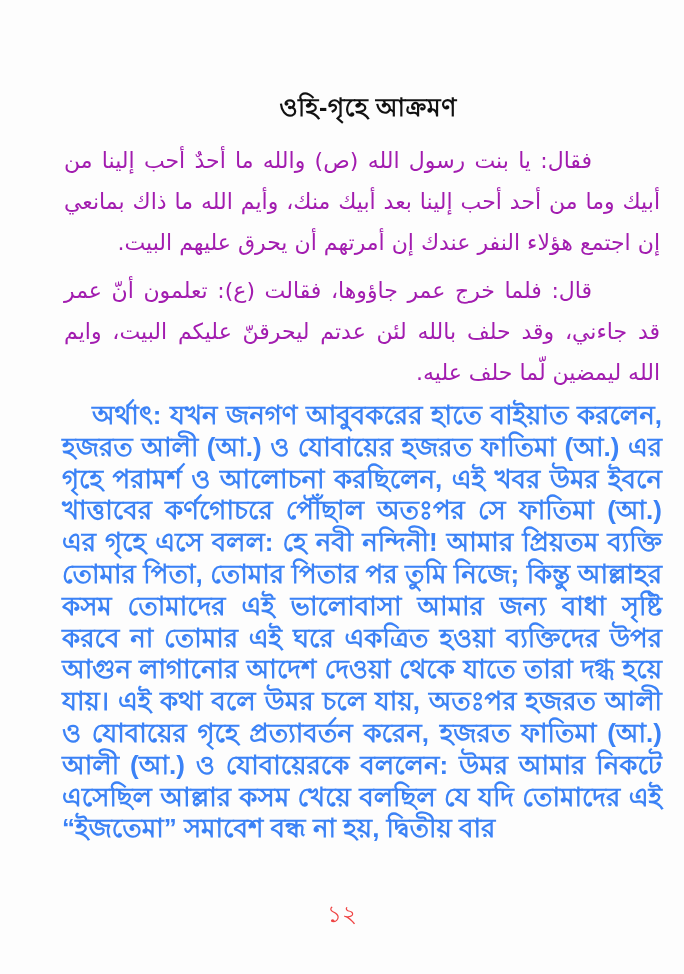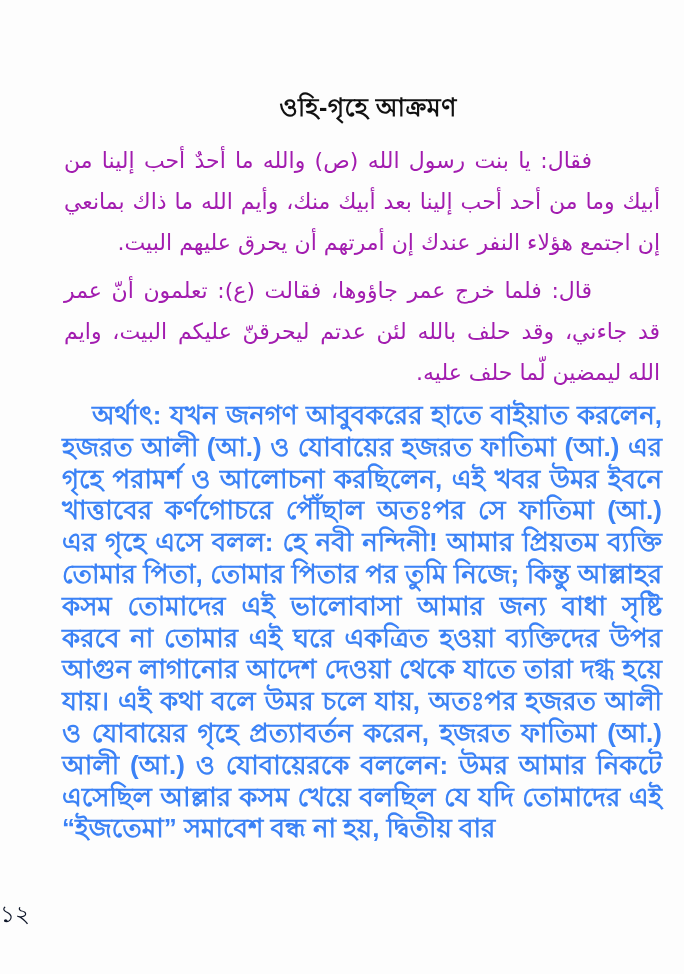--- a/index.html
+++ b/index.html
@@ -64,25 +64,25 @@
   }
   .bengali-block p {
     margin: 0;
     text-indent: 30px;
   }
   .page-number {
     position: absolute;
     top: 896px;
     left: 0;
     width: 100%;
-    text-align: left;
+    text-align: center;
     font-family: "Liberation Sans", "DejaVu Sans", sans-serif;
     font-size: 23px;
     font-weight: 400;
-    color: #0f172a;
+    color: #ef4444;
   }
 </style>
 </head>
 <body>
 
 <div class="page">
 
   <div class="title">ওহি-গৃহে আক্রমণ</div>
 
   <div class="arabic-block">

